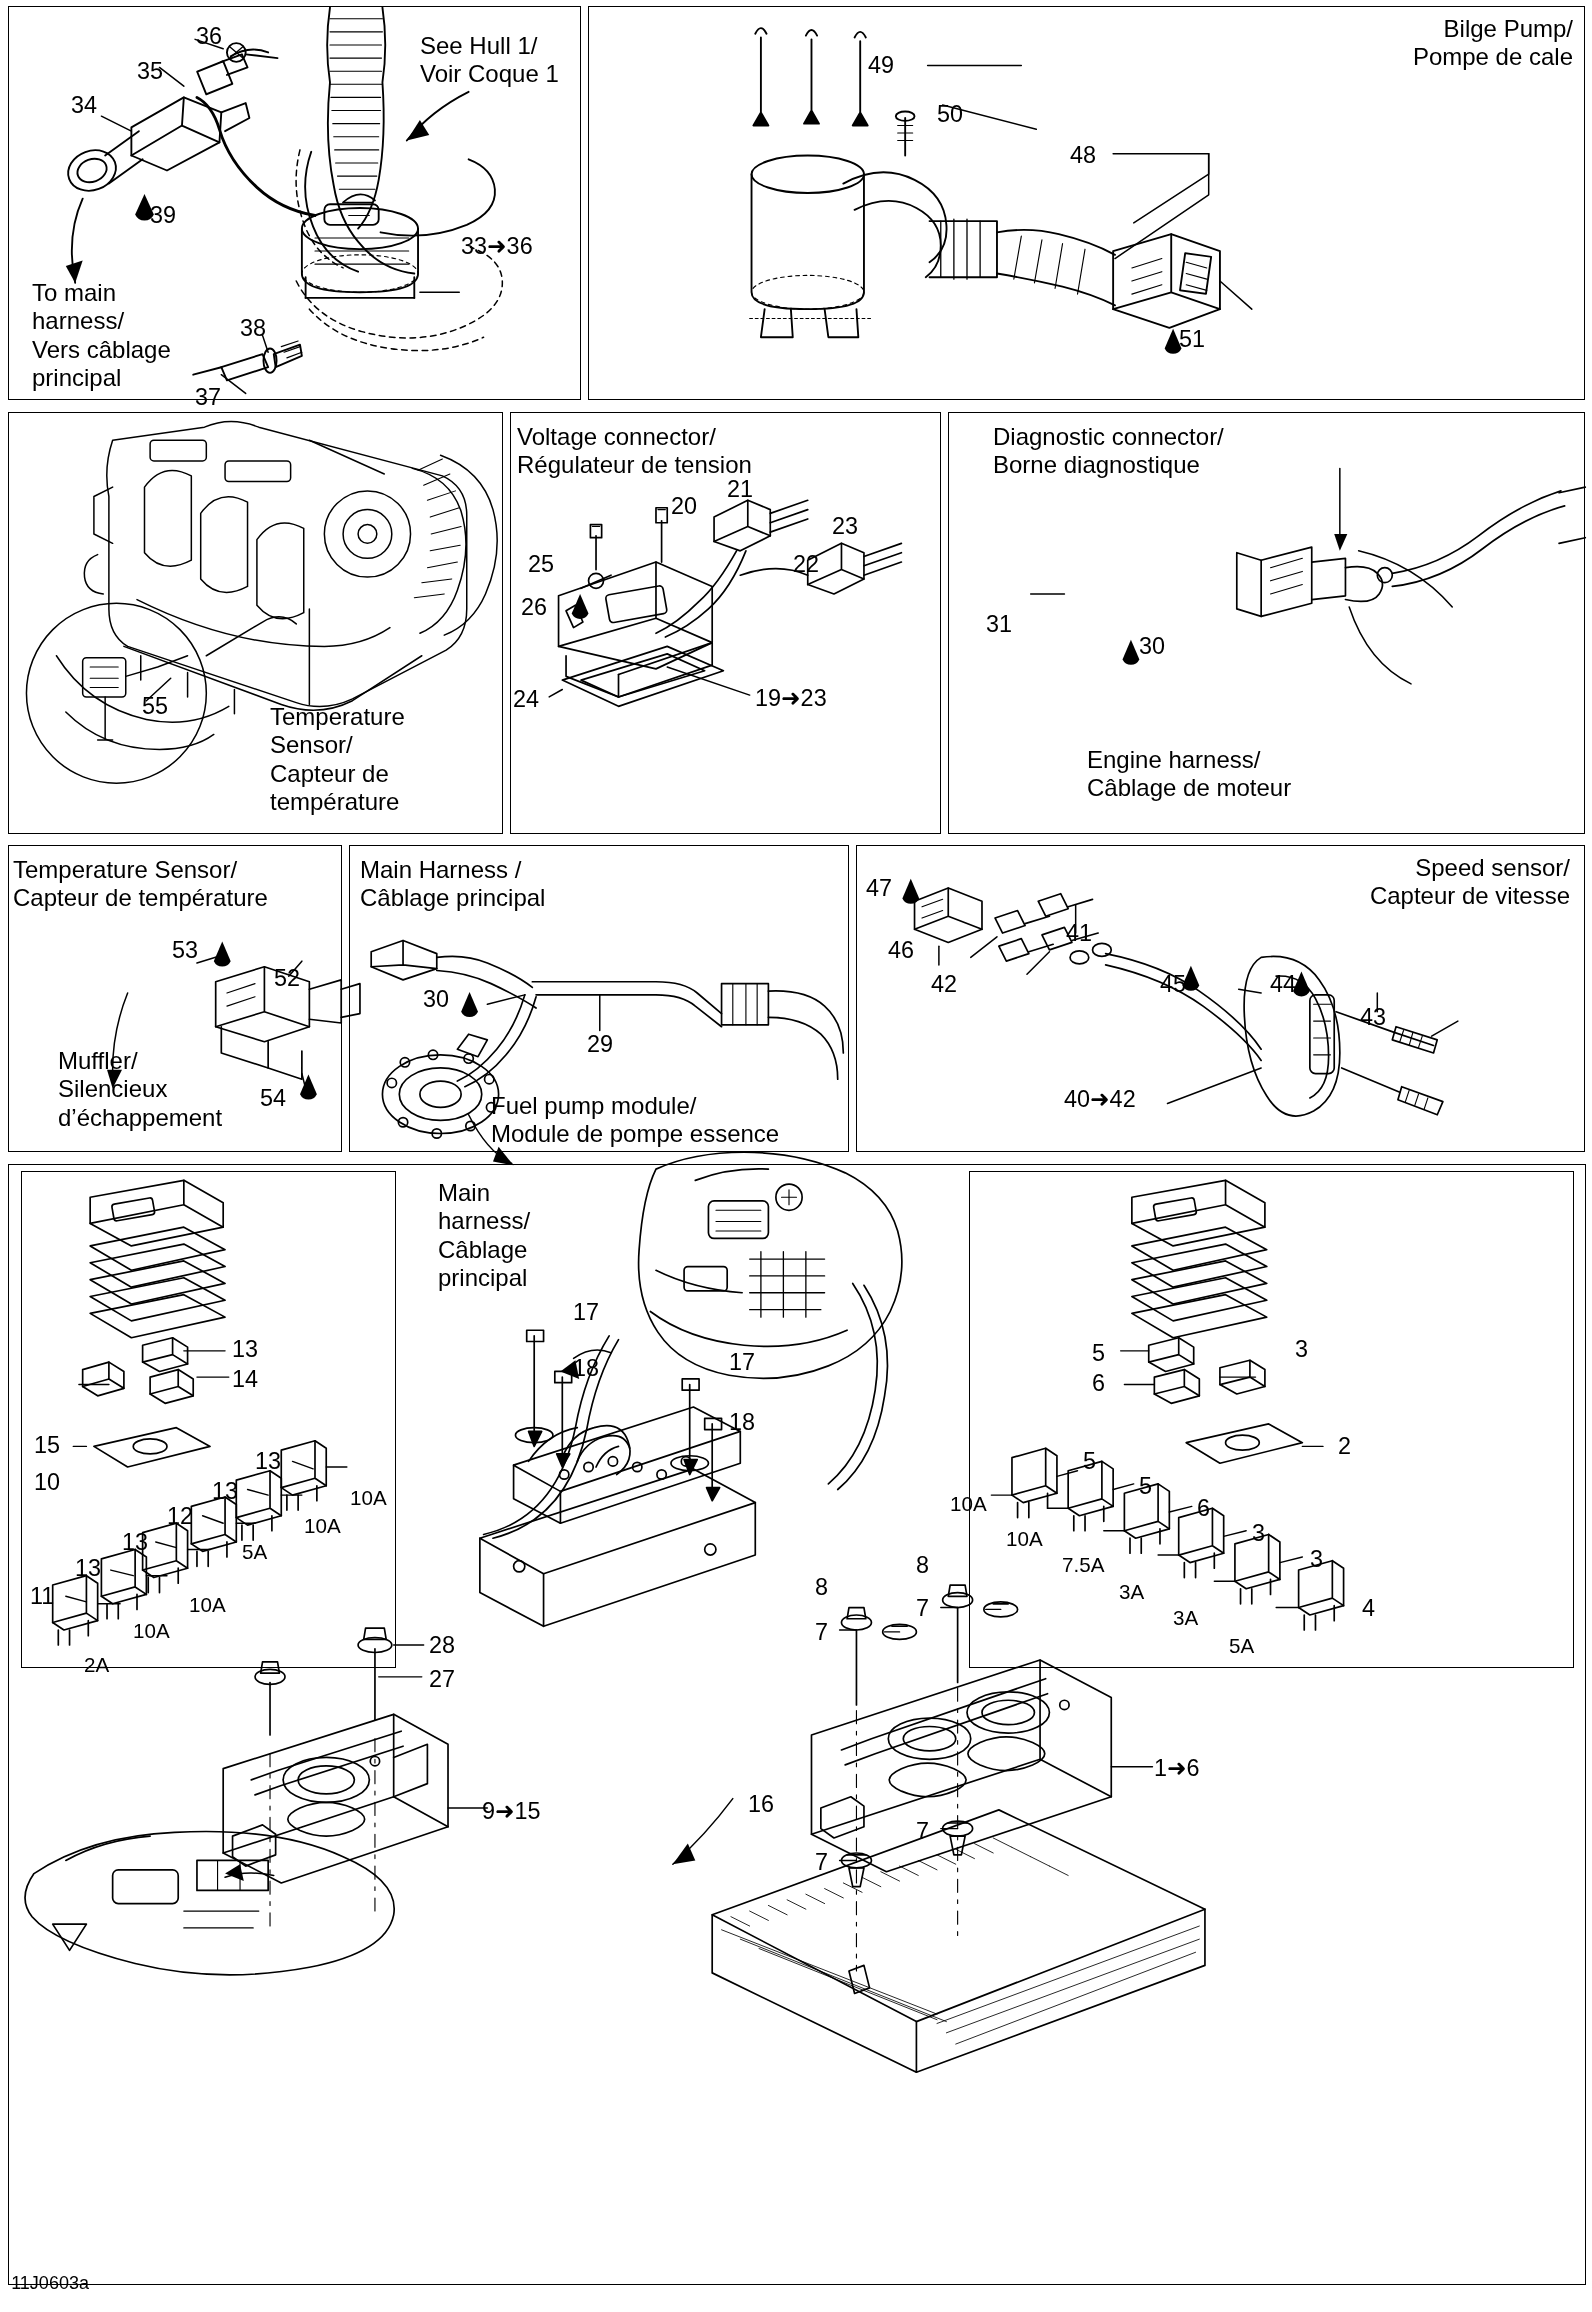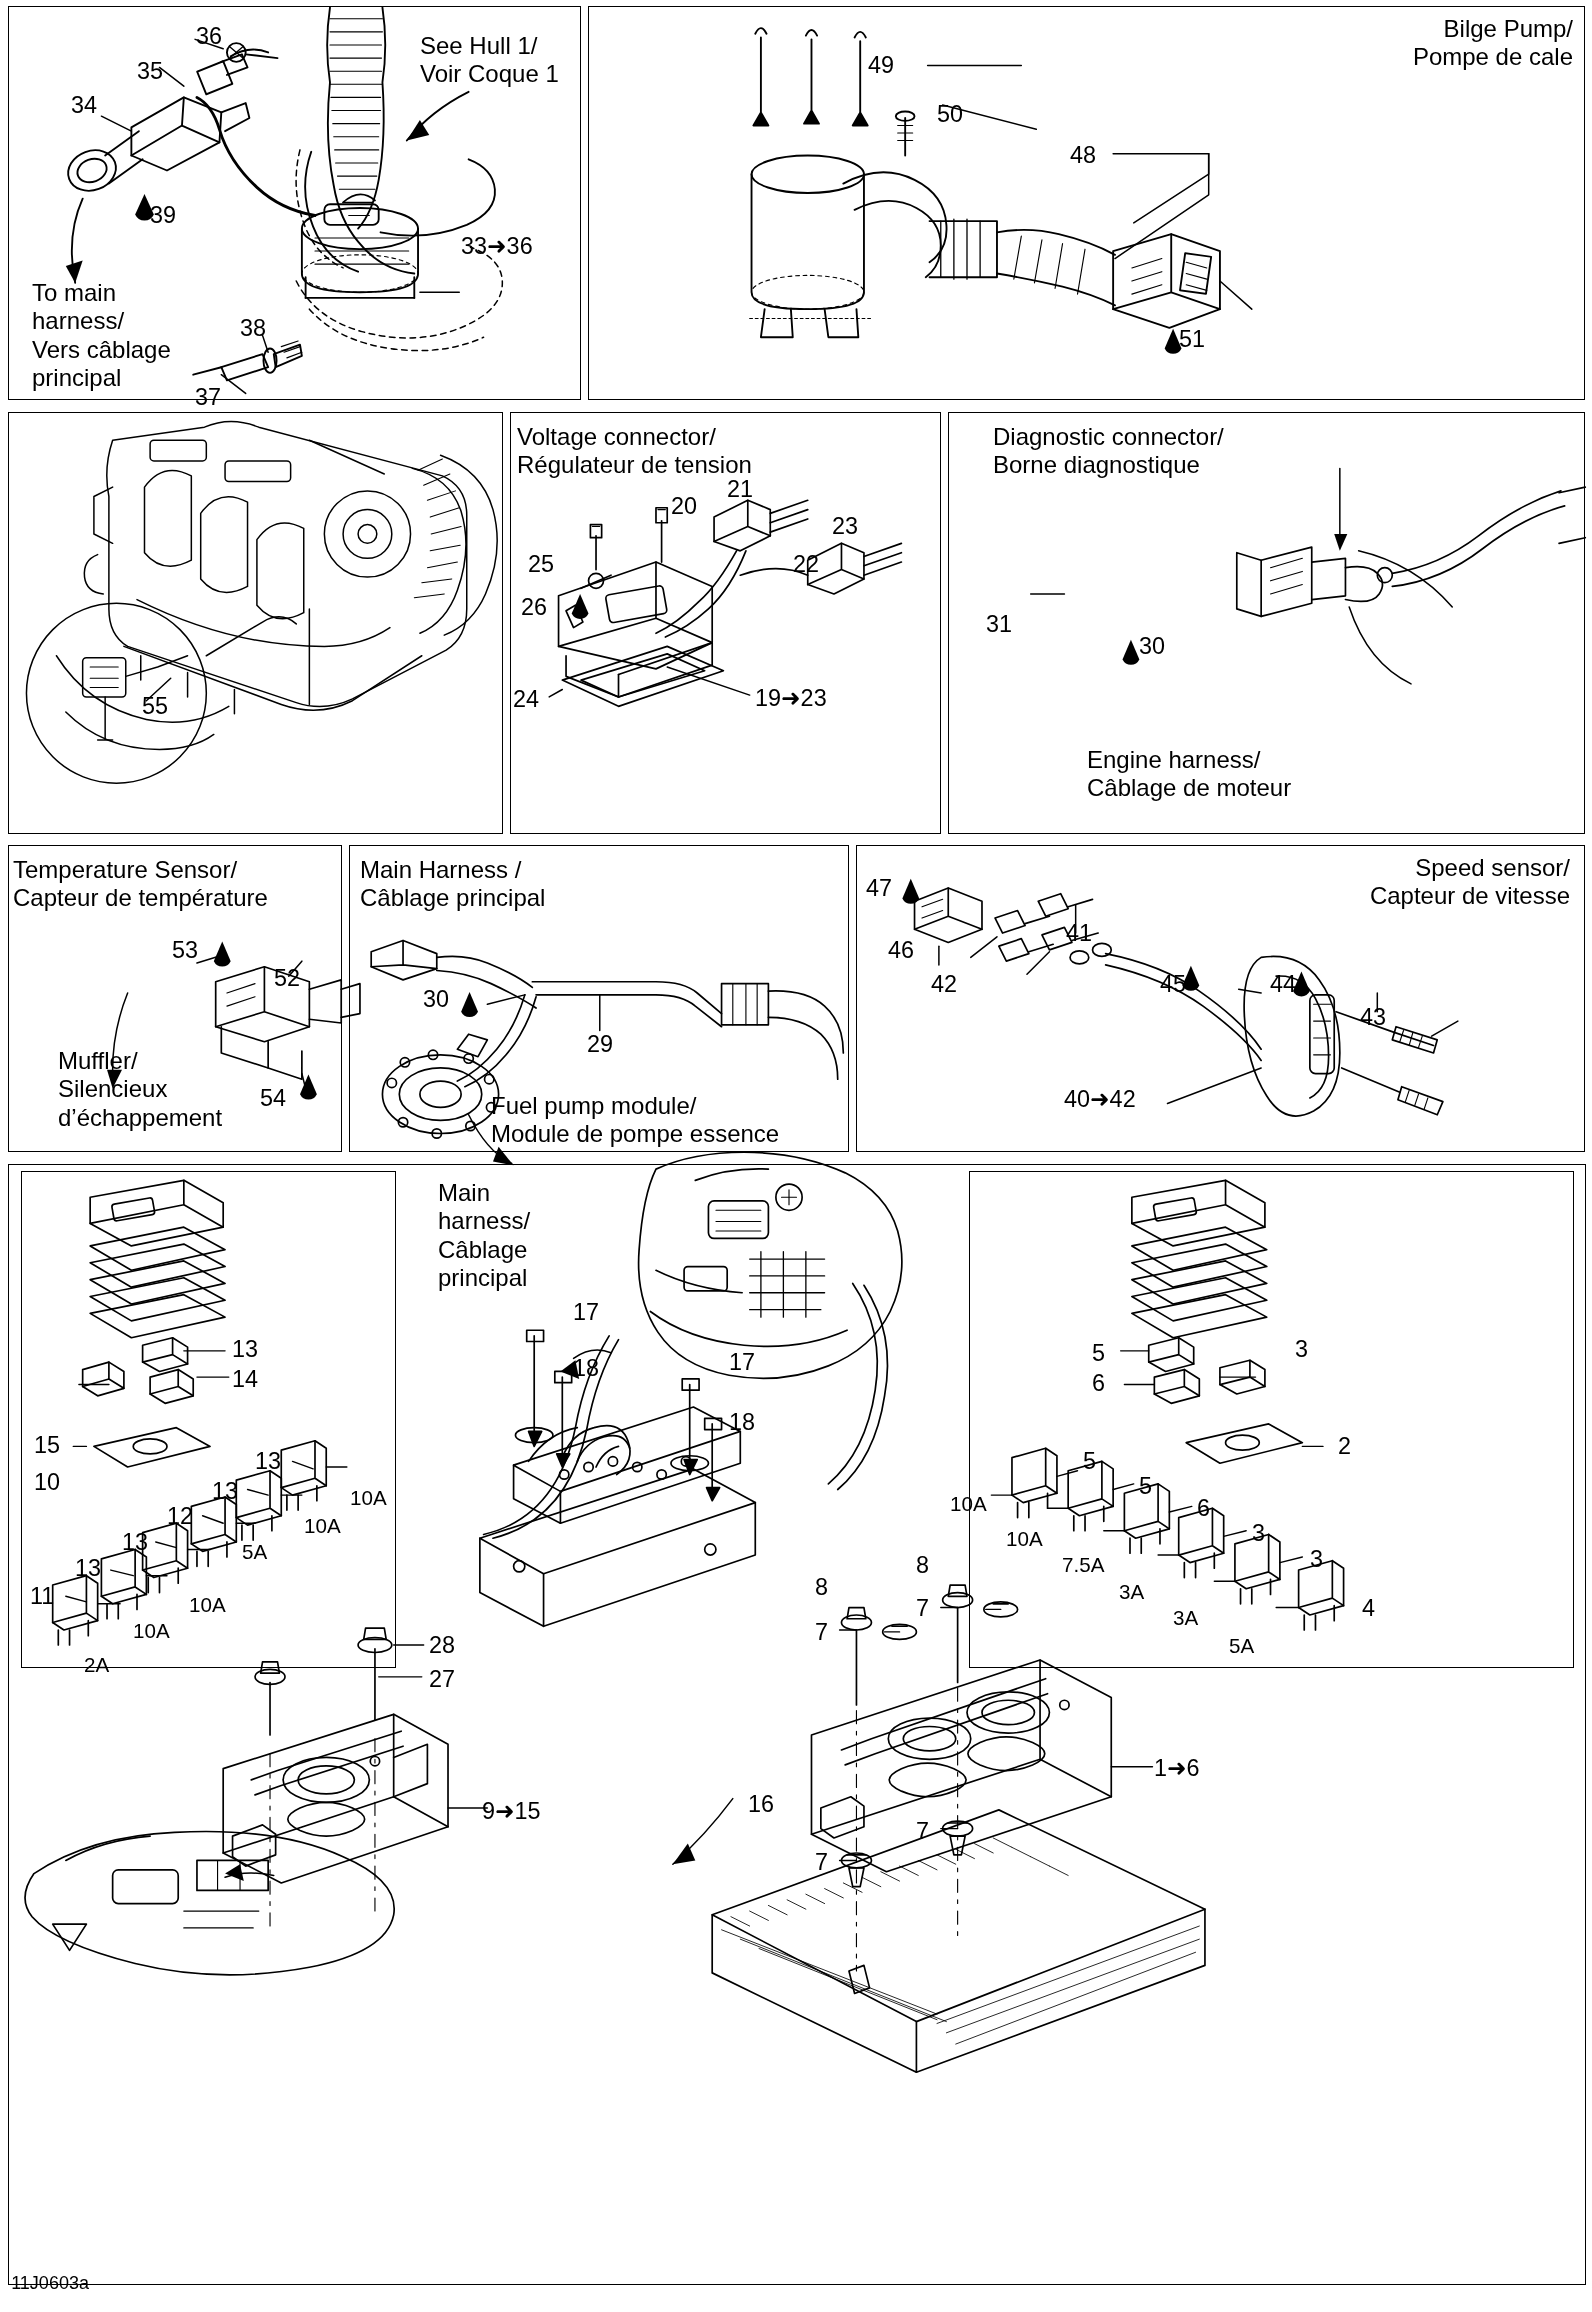--- a/index.html
+++ b/index.html
@@ -671,20 +671,24 @@
   <div class="num n" style="left:150px;top:202px;">39</div>
   <div class="num n" style="left:461px;top:232px;">33➜36</div>
 
   <div class="lbl capb" style="left:1179px;top:15px;text-align:right;width:394px;">Bilge Pump/
 Pompe de cale</div>
   <div class="num n" style="left:868px;top:52px;">49</div>
   <div class="num n" style="left:937px;top:101px;">50</div>
   <div class="num n" style="left:1070px;top:142px;">48</div>
   <div class="num n" style="left:1179px;top:326px;">51</div>
 
+  <div class="lbl cap" style="left:270px;top:703px;">Temperature
+Sensor/
+Capteur de
+température</div>
   <div class="num n" style="left:142px;top:693px;">55</div>
 
   <div class="lbl cap" style="left:517px;top:423px;">Voltage connector/
 Régulateur de tension</div>
   <div class="num n" style="left:671px;top:493px;">20</div>
   <div class="num n" style="left:727px;top:476px;">21</div>
   <div class="num n" style="left:793px;top:551px;">22</div>
   <div class="num n" style="left:832px;top:513px;">23</div>
   <div class="num n" style="left:513px;top:686px;">24</div>
   <div class="num n" style="left:528px;top:551px;">25</div>

